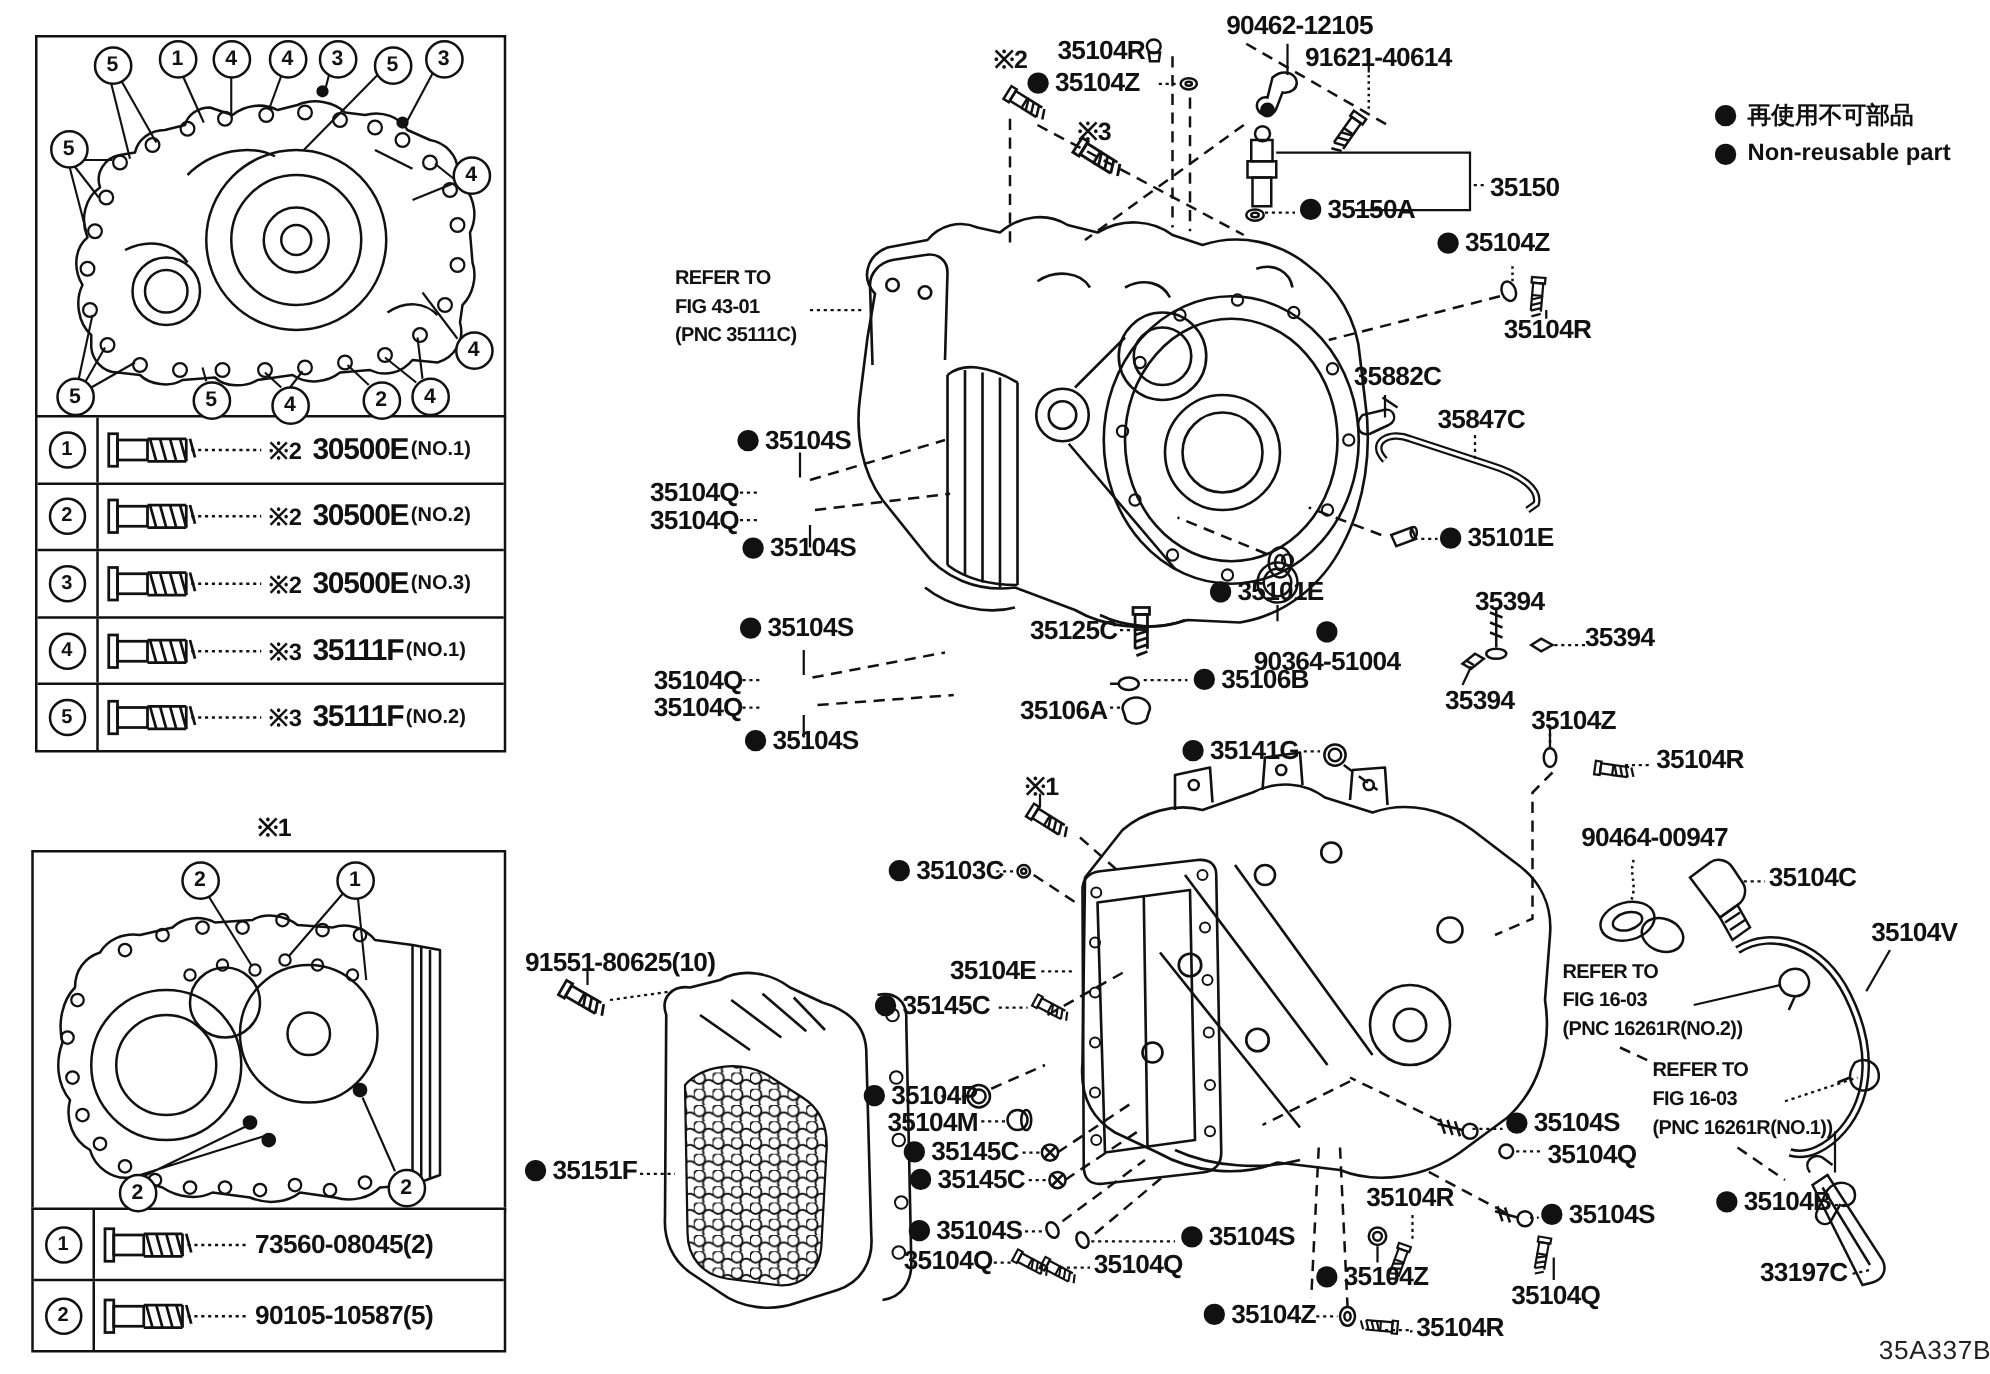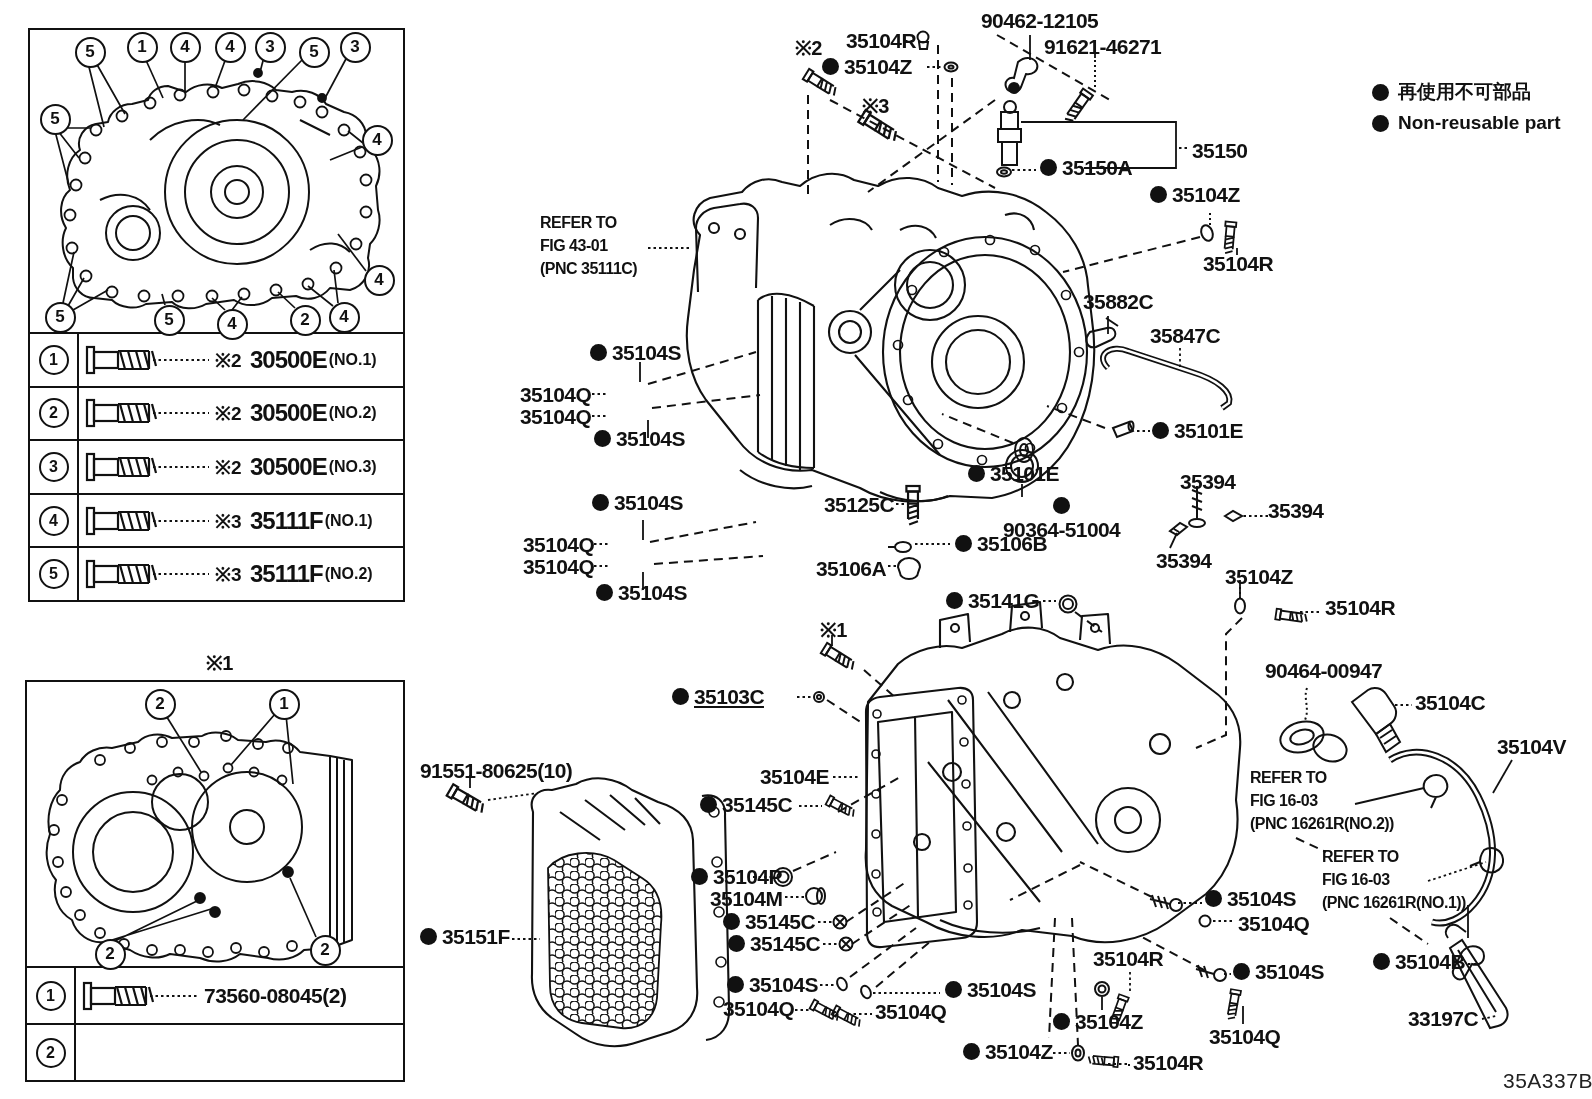--- a/index.html
+++ b/index.html
@@ -493,20 +493,27 @@
             <use href="#tbolt"></use>
             <line x1="66" y1="0" x2="114" y2="0" stroke="#111" stroke-width="2" stroke-dasharray="2.5 3"></line>
           </svg>
           <span class="tpart2">73560-08045(2)</span>
         </div>
       </div>
       <div class="trow">
         <div class="tnum">
           <span class="cnum">2</span>
         </div>
+        <div class="tbody">
+          <svg width="120" height="30" viewBox="-2 -15 120 30">
+            <use href="#tbolt"></use>
+            <line x1="66" y1="0" x2="114" y2="0" stroke="#111" stroke-width="2" stroke-dasharray="2.5 3"></line>
+          </svg>
+          <span class="tpart2">90105-10587(5)</span>
+        </div>
       </div>
     </div>
 
   <div class="legend">
     <div class="legrow">
         <span class="dot"></span>
         <span>再使用不可部品</span>
       </div>
     <div class="legrow">
         <span class="dot"></span>
@@ -521,21 +528,21 @@
       <span>35104R</span>
     </div>
     <div class="lbl" style="left: 822px; top: 56px;">
       <span class="dot"></span>
       <span>35104Z</span>
     </div>
     <div class="lbl" style="left: 981px; top: 10px;">
       <span>90462-12105</span>
     </div>
     <div class="lbl" style="left: 1044px; top: 36px;">
-      <span>91621-46271</span>
+      <span>91621-40614</span>
     </div>
     <div class="lbl" style="left: 862px; top: 96px; font-size: 20px;">
       <span>※3</span>
     </div>
     <div class="lbl" style="left: 1040px; top: 157px;">
       <span class="dot"></span>
       <span>35150A</span>
     </div>
     <div class="lbl" style="left: 1192px; top: 140px; align-items: flex-end;">
       <span>35150</span>
@@ -621,21 +628,21 @@
     </div>
     <div class="lbl" style="left: 1325px; top: 597px;">
       <span>35104R</span>
     </div>
     <div class="lbl" style="left: 820px; top: 620px; font-size: 20px;">
       <span>※1</span>
     </div>
     <div class="lbl" style="left: 206px; top: 653px; font-size: 20px;">
       <span>※1</span>
     </div>
-    <div class="lbl" style="left: 672px; top: 686px; text-decoration: underline;">
+    <div class="lbl" style="left: 711px; top: 686px;">
       <span class="dot"></span>
       <span>35103C</span>
     </div>
     <div class="lbl" style="left: 1265px; top: 660px; justify-content: flex-end;">
       <span>90464-00947</span>
     </div>
     <div class="lbl" style="left: 1415px; top: 692px;">
       <span>35104C</span>
     </div>
     <div class="lbl" style="left: 1497px; top: 736px;">

